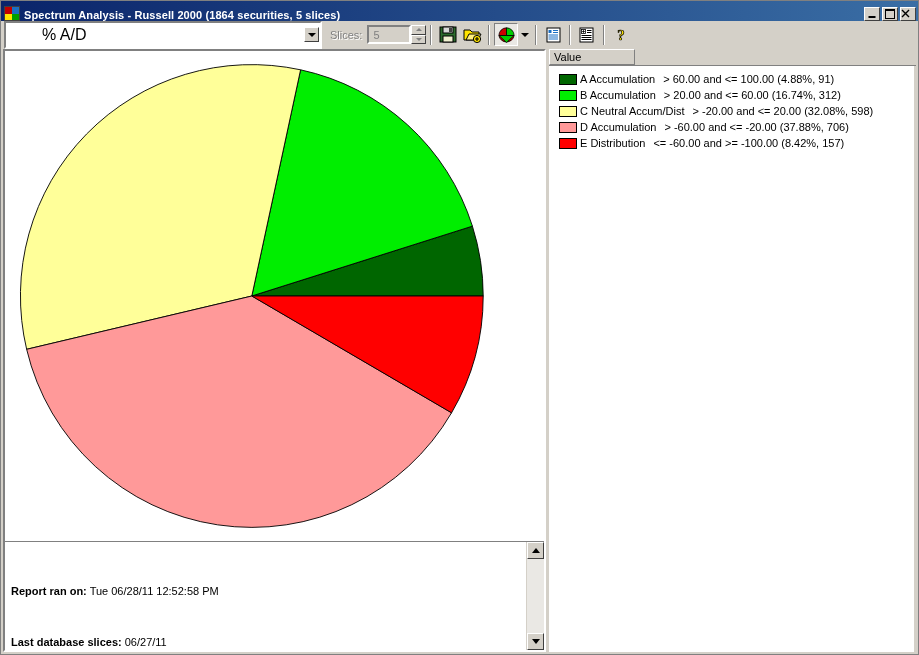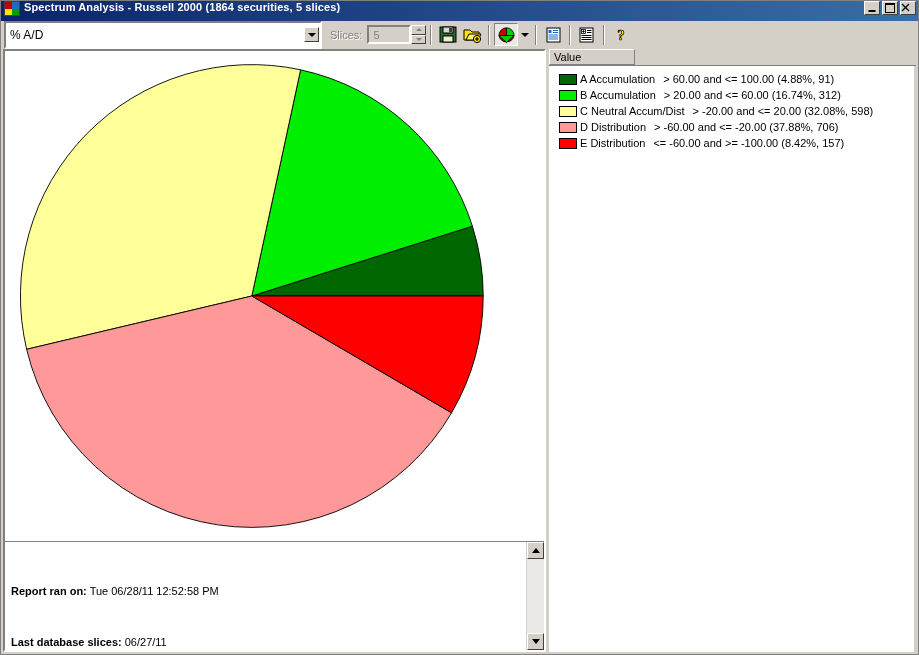--- a/index.html
+++ b/index.html
@@ -22,21 +22,21 @@
     display: flex;
     flex-direction: column;
   }
 
   
   .titlebar {
     height: 20px;
     flex: 0 0 20px;
     background: linear-gradient(to right, #0a246a 0%, #3a6ea5 100%);
     display: flex;
-    align-items: flex-start;
+    align-items: flex-end;
     padding: 0 2px 0 3px;
     box-sizing: border-box;
   }
   .title-icon {
     width: 16px; height: 15px;
     margin-right: 4px;
     position: relative;
     flex: 0 0 16px;
     background: #ffffff;
     border: 1px solid #404040;
@@ -94,22 +94,23 @@
   }
   .combo {
     width: 318px; height: 28px;
     background: #ffffff;
     border: 2px solid;
     border-color: #808080 #ffffff #ffffff #808080;
     box-sizing: border-box;
     display: flex;
     align-items: center;
     position: relative;
-    font-size: 12px;
+    font-size: 16px;
     margin-right: 8px;
+    padding-left: 32px;
   }
   .combo-value { padding-left: 4px; flex: 1 1 auto; white-space: nowrap; }
   .combo-arrow {
     width: 15px; height: 15px;
     margin-right: 1px;
     background: #d4d0c8;
     border: 1px solid;
     border-color: #ffffff #404040 #404040 #ffffff;
     box-sizing: border-box;
     display: flex; align-items: center; justify-content: center;
@@ -489,21 +490,21 @@
             <span class="legend-name">B Accumulation</span>
             <span class="legend-range">&gt; 20.00 and &lt;= 60.00 (16.74%, 312)</span>
           </div>
           <div class="legend-row">
             <div class="swatch" style="background: rgb(255, 255, 153);"></div>
             <span class="legend-name">C Neutral Accum/Dist</span>
             <span class="legend-range">&gt; -20.00 and &lt;= 20.00 (32.08%, 598)</span>
           </div>
           <div class="legend-row">
             <div class="swatch" style="background: rgb(255, 153, 153);"></div>
-            <span class="legend-name">D Distribution</span>
+            <span class="legend-name">D Accumulation</span>
             <span class="legend-range">&gt; -60.00 and &lt;= -20.00 (37.88%, 706)</span>
           </div>
           <div class="legend-row">
             <div class="swatch" style="background: rgb(255, 0, 0);"></div>
             <span class="legend-name">E Distribution</span>
             <span class="legend-range">&lt;= -60.00 and &gt;= -100.00 (8.42%, 157)</span>
           </div>
         </div>
       <div class="legend-scroll-edge"></div>
     </div>

